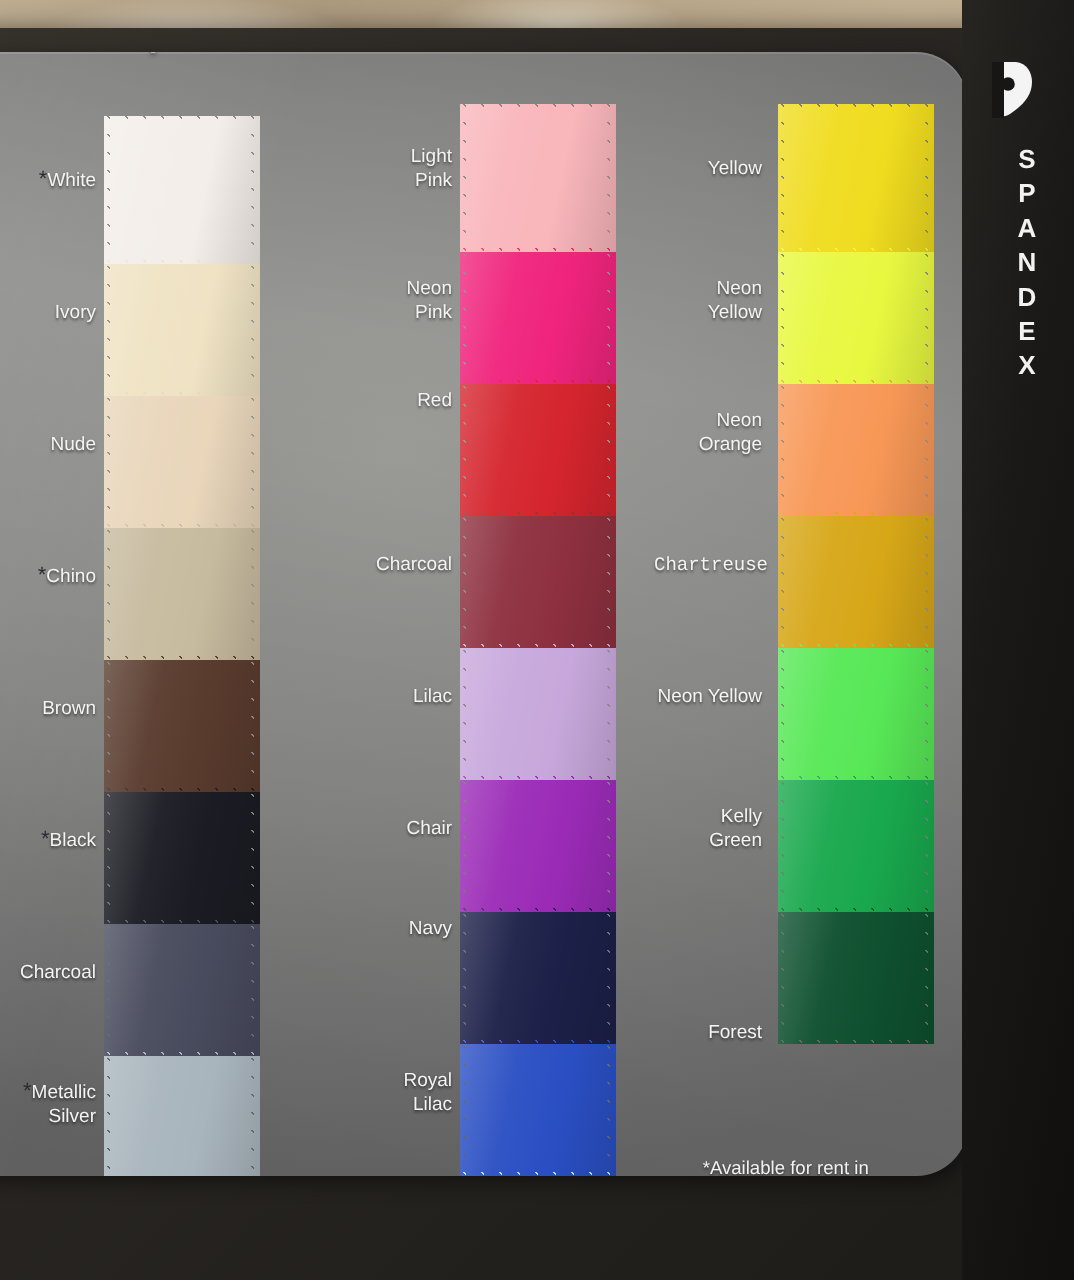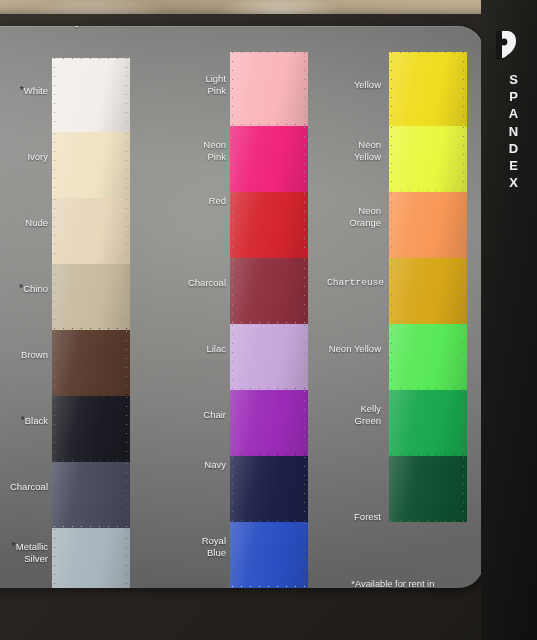--- a/index.html
+++ b/index.html
@@ -297,21 +297,21 @@
             </div>
           </div>
           <div class="swatch-row">
             <div class="label" style="left: -58px; width: 54px; top: 11px;">Navy</div>
             <div class="swatch" title="Navy" style="background: rgb(28, 32, 72); z-index: 34;">
               <i></i>
             </div>
           </div>
           <div class="swatch-row">
             <div class="label" style="left: -58px; width: 54px; top: 21px;">Royal
-Blue</div>
+Lilac</div>
             <div class="swatch" title="Royal Blue" style="background: rgb(42, 79, 195); z-index: 33;">
               <i></i>
             </div>
           </div>
           <div class="swatch-row">
             <div class="swatch" title="Light Blue" style="background: rgb(185, 232, 220); z-index: 32;">
               <i></i>
             </div>
           </div>
           <div class="swatch-row"></div>

